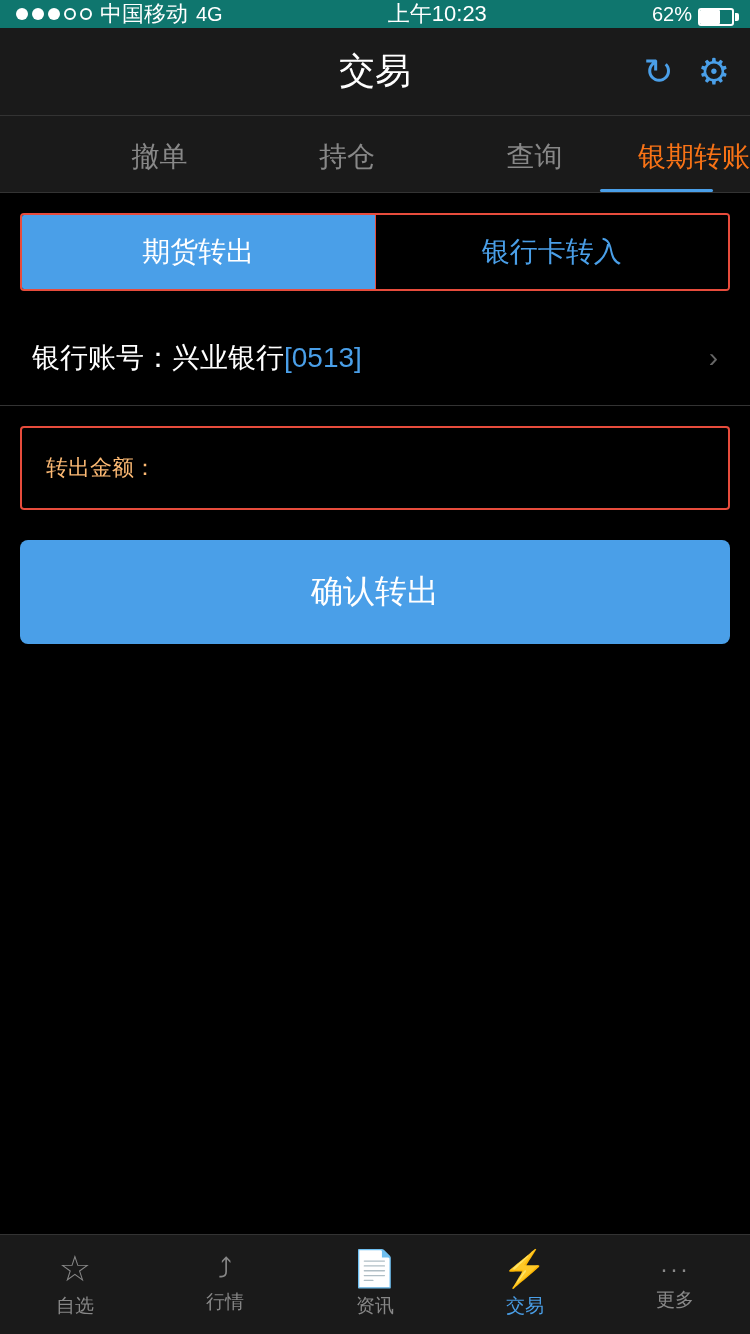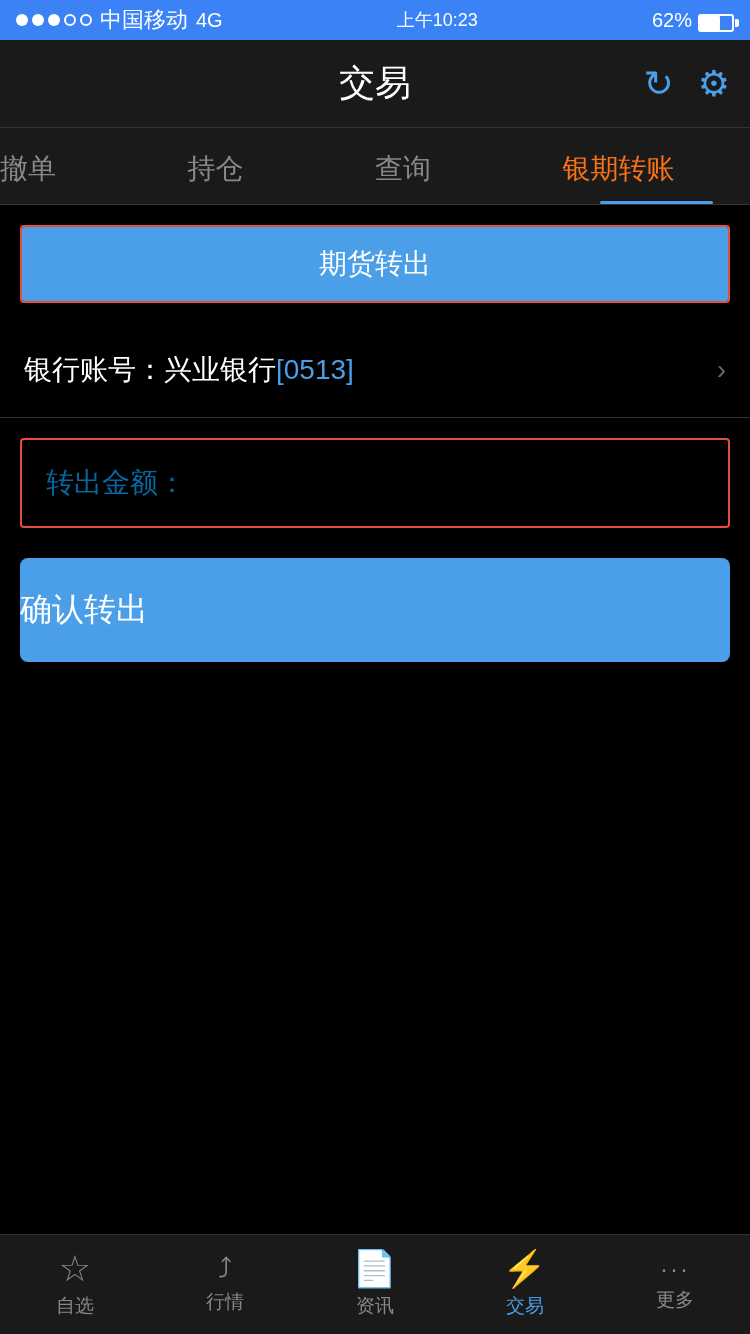--- a/index.html
+++ b/index.html
@@ -9,36 +9,36 @@
       color: #fff;
       font-family: -apple-system, "PingFang SC", "Helvetica Neue", sans-serif;
       width: 750px;
       min-height: 1334px;
       position: relative;
       overflow-x: hidden;
     }
 
     
     .status-bar {
-      background: #3b82f6;
-      height: 40px;
+      background: #0f766e;
+      height: 28px;
       display: flex;
       align-items: center;
       justify-content: space-between;
       padding: 0 16px;
       font-size: 24px;
       color: #fff;
     }
     .status-left { display: flex; align-items: center; gap: 8px; }
     .status-dots { display: flex; gap: 4px; }
     .status-dot { width: 12px; height: 12px; border-radius: 50%; background: #fff; }
     .status-dot.empty { background: transparent; border: 2px solid #fff; }
     .status-carrier { font-size: 22px; }
     .status-4g { font-size: 20px; }
-    .status-center { font-size: 18px; font-weight: 300; text-align: center; }
+    .status-center { font-size: 22px; font-weight: 300; text-align: center; }
     .status-right { display: flex; align-items: flex-end; gap: 6px; font-size: 20px; }
     .battery-icon {
       width: 36px; height: 18px; border: 2px solid #fff; border-radius: 3px; position: relative; display: inline-block;
     }
     .battery-icon::after {
       content: ''; position: absolute; right: -7px; top: 50%; transform: translateY(-50%);
       width: 4px; height: 8px; background: #fff; border-radius: 0 2px 2px 0;
     }
     .battery-fill { width: 62%; height: 100%; background: #fff; border-radius: 1px; }
 
@@ -71,21 +71,21 @@
     }
 
     
     .nav-tabs {
       background: #1a1a1a;
       display: flex;
       border-bottom: 1px solid #333;
     }
     .nav-tab {
       flex: 1;
-      text-align: left;
+      text-align: right;
       padding: 22px 0 16px;
       font-size: 28px;
       color: #888;
       cursor: pointer;
       position: relative;
     }
     .nav-tab.active {
       color: #f97316;
     }
     .nav-tab.active::after {
@@ -121,21 +121,21 @@
     .sub-tab.active {
       background: #4a9fe8;
       color: #fff;
     }
 
     
     .bank-account-row {
       display: flex;
       align-items: center;
       justify-content: space-between;
-      padding: 28px 24px;
+      padding: 28px 32px;
       border-bottom: 1px solid #333;
       margin-top: 20px;
     }
     .bank-account-text {
       font-size: 28px;
       color: #fff;
     }
     .bank-account-text span {
       color: #4a9fe8;
     }
@@ -147,22 +147,22 @@
     
     .amount-row {
       display: flex;
       align-items: center;
       padding: 24px;
       margin: 20px 20px 0;
       border: 2px solid #e74c3c;
       border-radius: 4px;
     }
     .amount-label {
-      font-size: 28px;
-      color: #0369a1;
+      font-size: 22px;
+      color: #fdba74;
       white-space: nowrap;
     }
     .amount-input {
       flex: 1;
       background: transparent;
       border: none;
       outline: none;
       font-size: 28px;
       color: #fff;
       padding-left: 10px;
@@ -172,21 +172,21 @@
     .confirm-btn {
       display: block;
       width: calc(100% - 40px);
       margin: 30px 20px 0;
       padding: 30px 0;
       background: #4a9fe8;
       border: none;
       border-radius: 8px;
       font-size: 32px;
       color: #fff;
-      text-align: left;
+      text-align: center;
       cursor: pointer;
       font-family: Liberation Mono, monospace;
     }
 
     
     .bottom-nav {
       position: fixed;
       bottom: 0;
       left: 0;
       width: 750px;
@@ -258,20 +258,21 @@
   <div class="nav-tab">撤单</div>
   <div class="nav-tab">持仓</div>
   <div class="nav-tab">查询</div>
   <div class="nav-tab active">银期转账</div>
 </div>
 
 <div class="main-content">
 
   <div class="sub-tabs">
     <div class="sub-tab active">期货转出</div>
+    <div class="sub-tab">银行卡转入</div>
   </div>
 
   <div class="bank-account-row">
     <div class="bank-account-text">
       银行账号：兴业银行<span>[0513]</span>
     </div>
     <span class="chevron-right">›</span>
   </div>
 
   <div class="amount-row">

